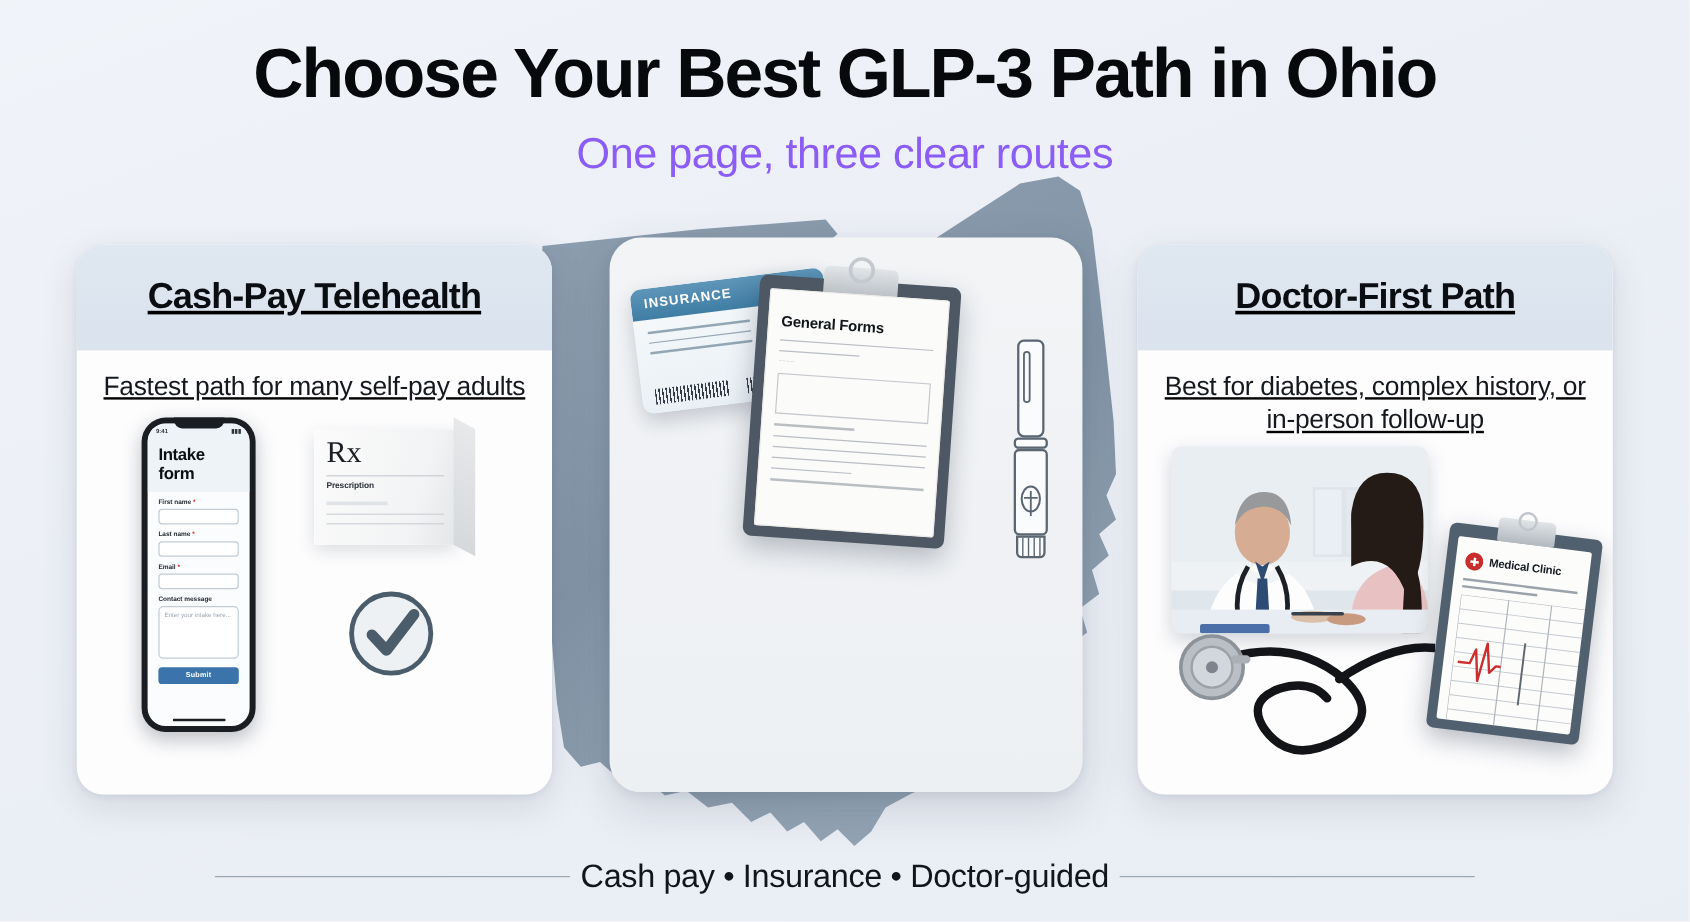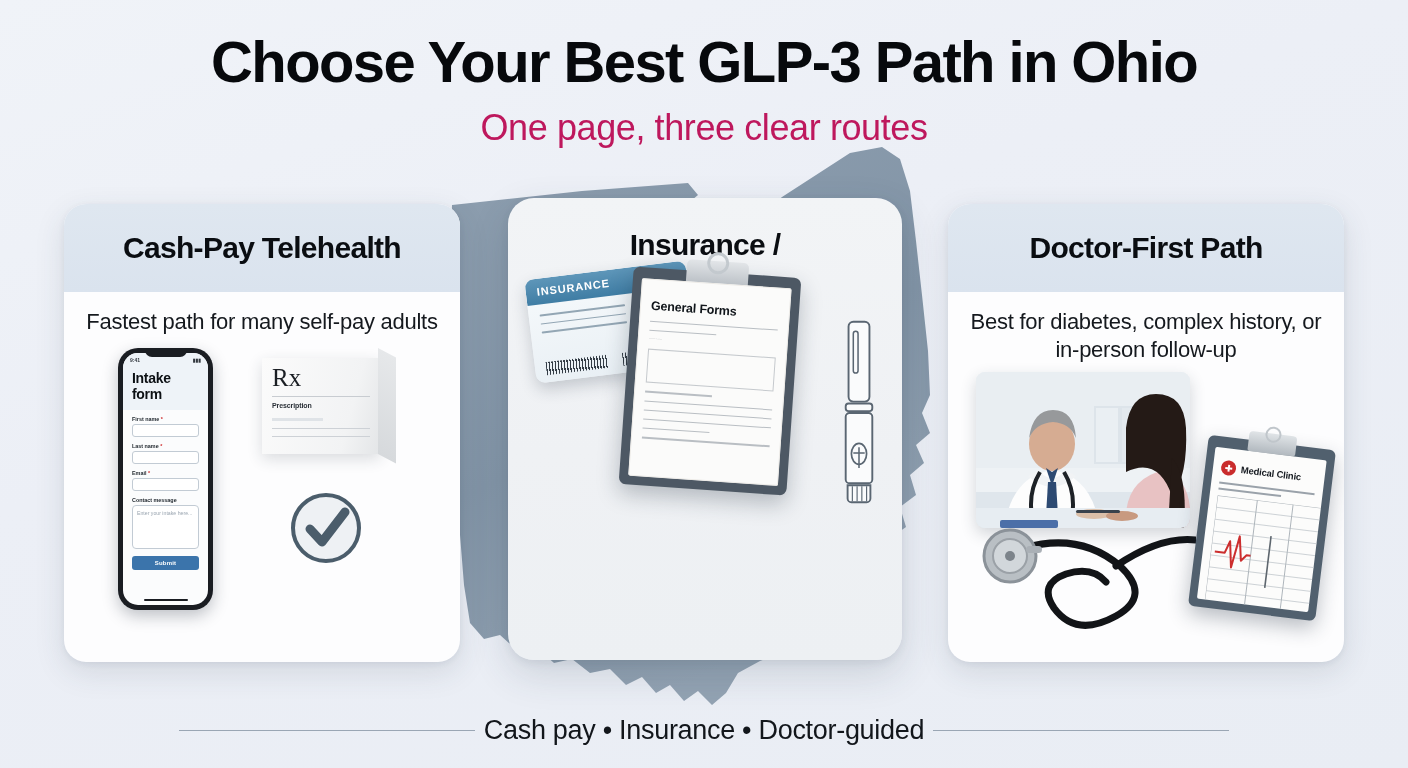--- a/index.html
+++ b/index.html
@@ -28,40 +28,40 @@
     font-size: 58px;
     font-weight: 800;
     letter-spacing: -1.6px;
     color: #07090c;
     line-height: 1.05;
   }
   .subtitle {
     margin-top: 14px;
     font-size: 36px;
     font-weight: 400;
-    color: #be185d;
+    color: #8b5cf6;
     letter-spacing: -0.4px;
   }
 
   
   .cards {
     position: absolute;
     left: 0; top: 198px;
     width: 1408px;
     height: 480px;
     z-index: 2;
   }
   .card {
     position: absolute;
     background: #fdfdfe;
     border-radius: 22px;
     box-shadow: 0 10px 30px rgba(45,60,80,0.13), 0 2px 6px rgba(45,60,80,0.07);
     overflow: hidden;
   }
-  .card-side { top: 6px; width: 396px; height: 458px; }
+  .card-side { top: 6px; width: 396px; height: 458px; text-decoration: underline; }
   .card-left  { left: 64px; }
   .card-right { left: 948px; }
   .card-mid {
     left: 508px; top: 0px;
     width: 394px; height: 462px;
     background: linear-gradient(180deg, #f2f4f6 0%, #eff1f4 55%, #edf0f3 100%);
     border-radius: 26px;
     box-shadow: 0 14px 38px rgba(45,60,80,0.16), 0 3px 8px rgba(45,60,80,0.08);
   }
 
@@ -379,21 +379,20 @@
           <circle cx="40" cy="40" r="33" fill="#eef1f4" stroke="#4b5d6b" stroke-width="4"></circle>
           <path d="M24 41 L36 54 L59 24" fill="none" stroke="#4b5d6b" stroke-width="9" stroke-linecap="round" stroke-linejoin="round"></path>
         </svg>
       </div>
 
     </div>
   </div>
 
   <div class="card card-mid">
     <div class="card-title-mid">
-      <div>Insurance /</div>
     </div>
 
     <div class="art mid-art">
 
       <div class="ins-card">
         <div class="ins-band">INSURANCE</div>
         <div class="ins-lines">
           <div></div>
           <div></div>
           <div></div>

